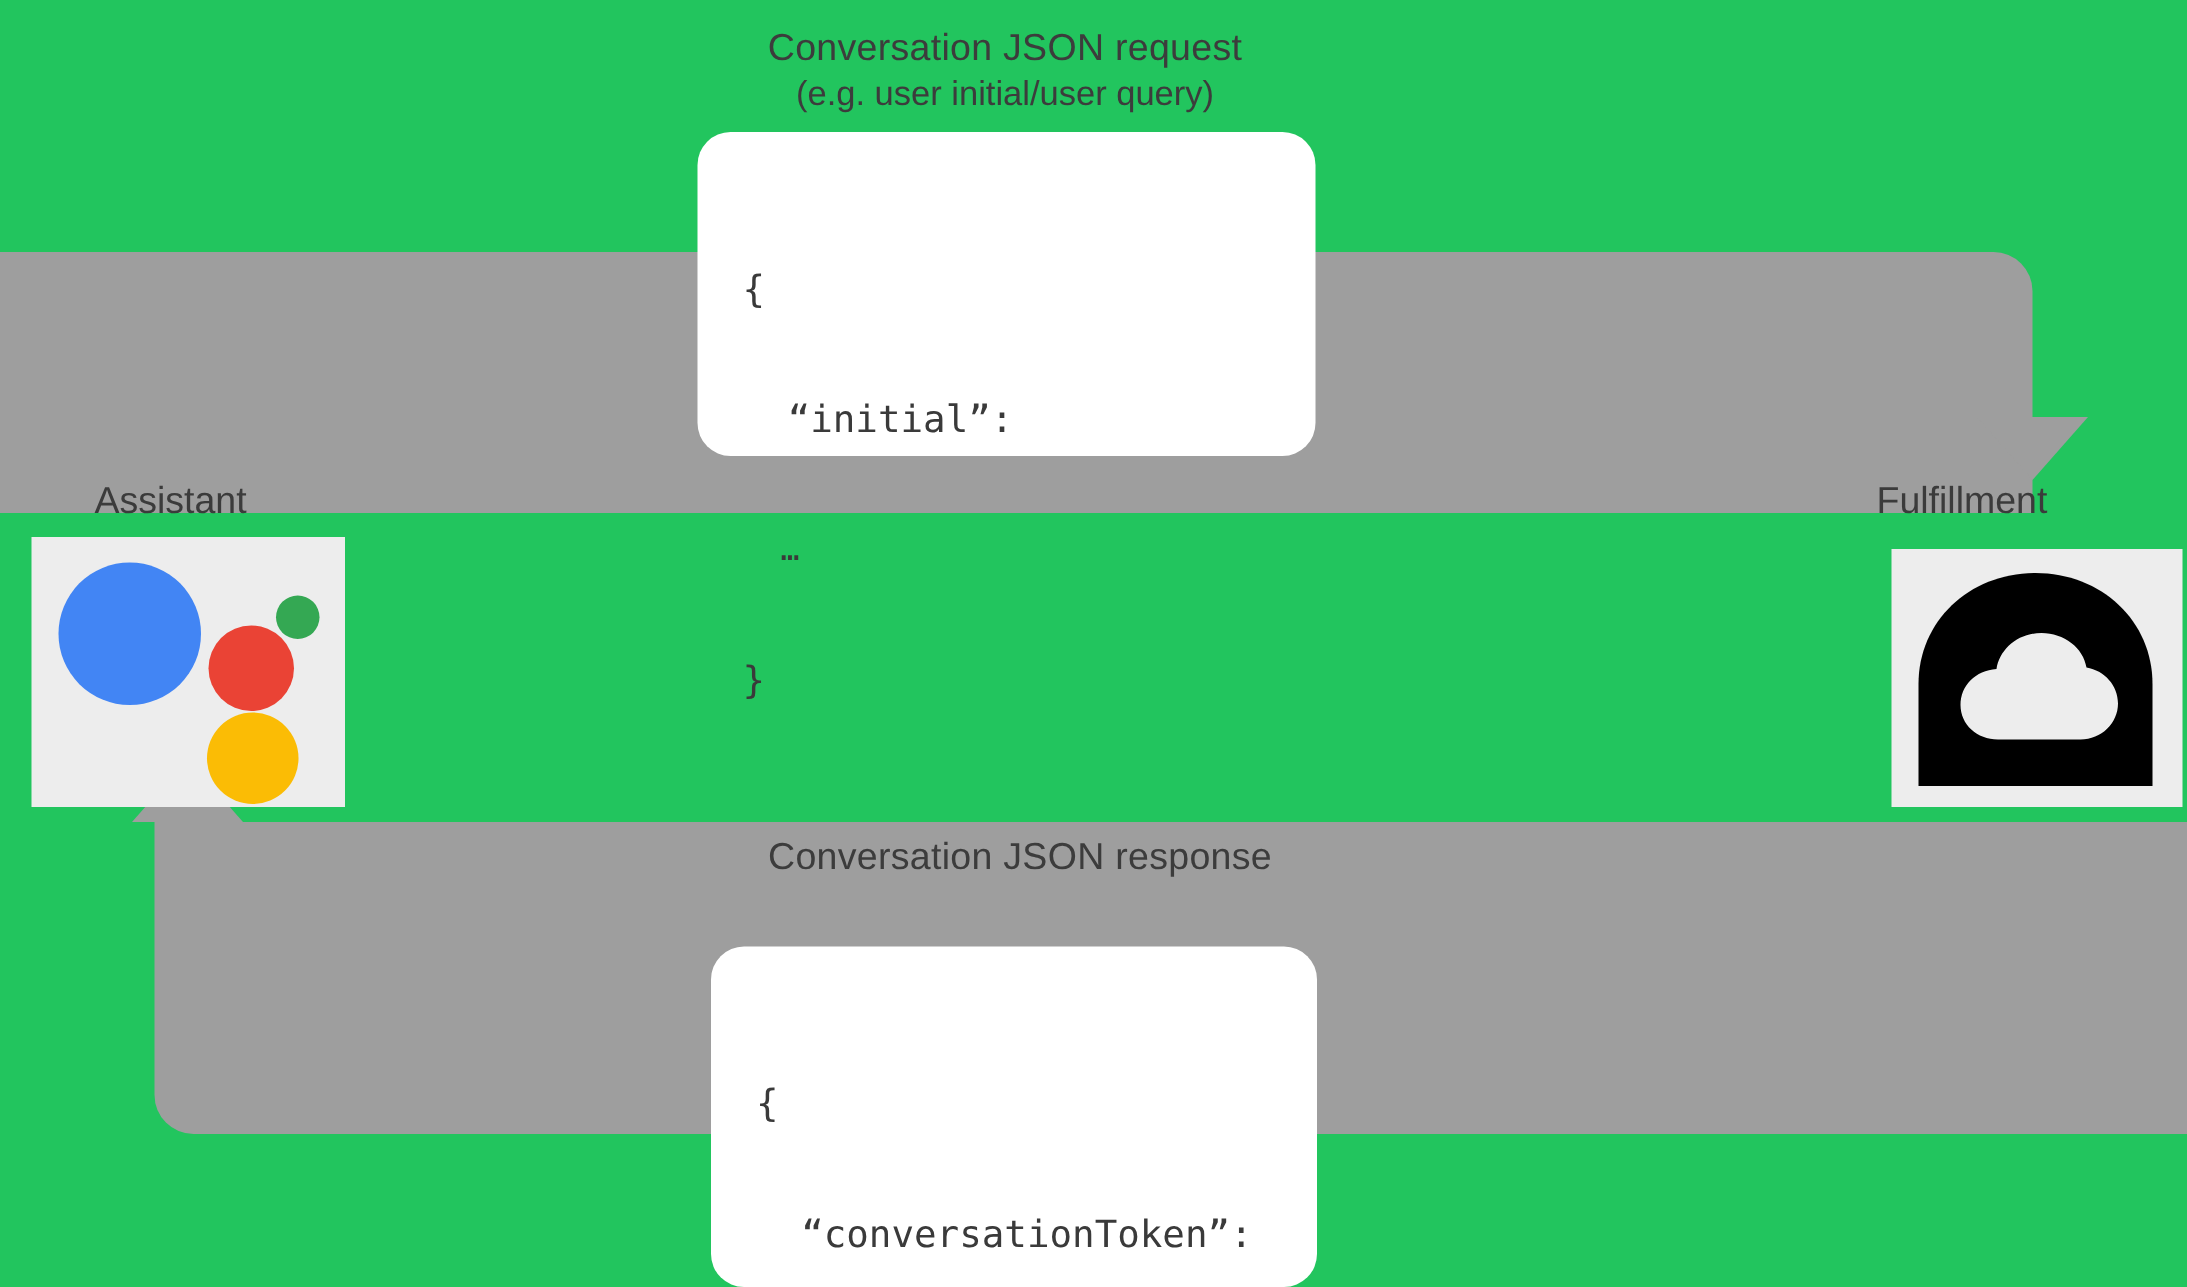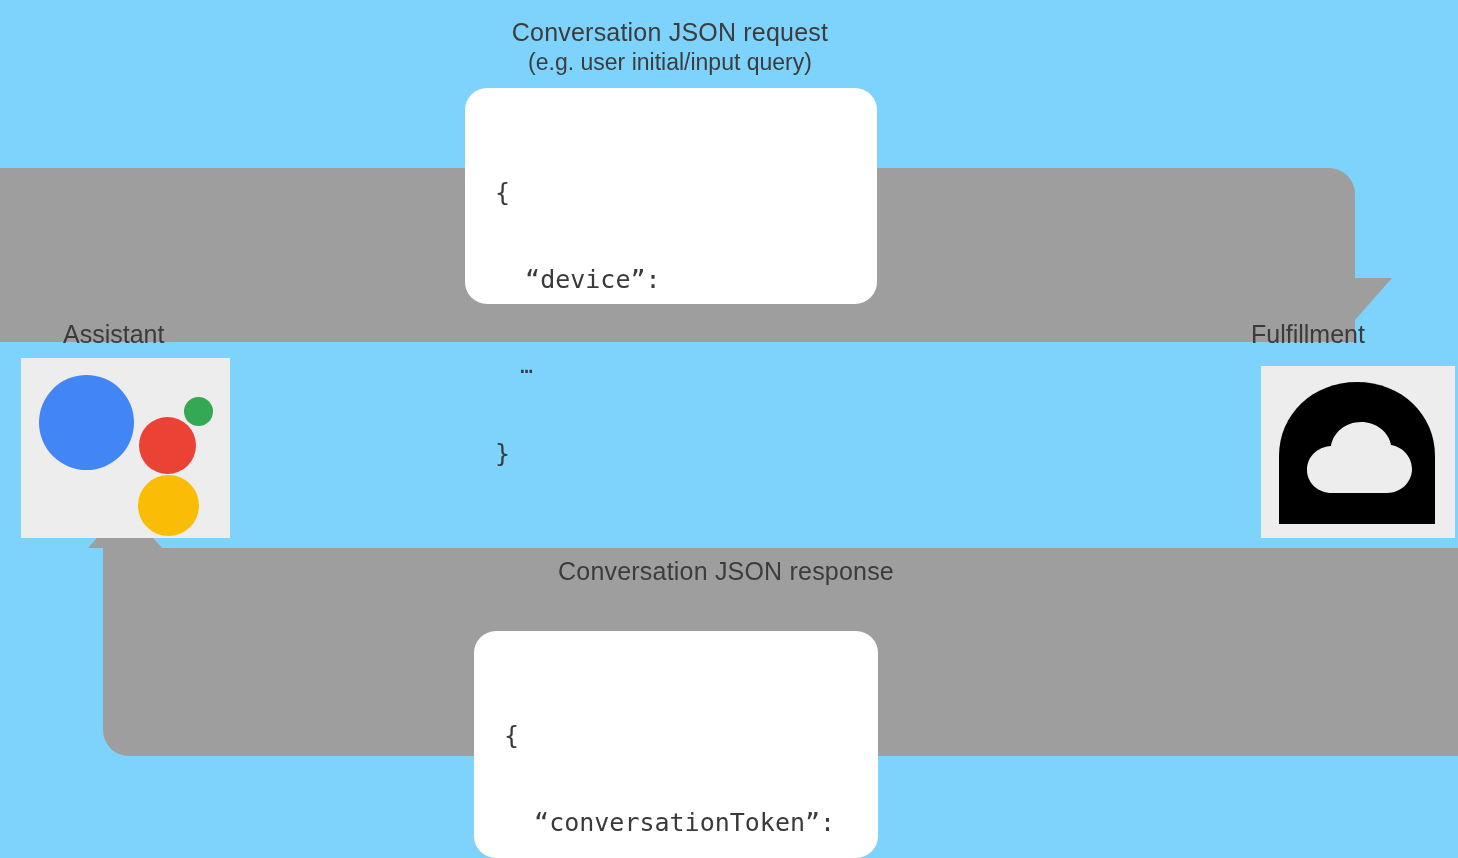--- a/index.html
+++ b/index.html
@@ -4,21 +4,21 @@
 <style>
   html, body {
     margin: 0;
     padding: 0;
     background: #000000;
   }
   #stage {
     position: relative;
     width: 1458px;
     height: 858px;
-    background: #7dd3fc;
+    background: #22c55e;
     overflow: hidden;
     font-family: "Liberation Sans", sans-serif;
   }
 
   
   .arrow-band {
     position: absolute;
     background: #9e9e9e;
   }
   #arrow-request-band {
@@ -104,21 +104,21 @@
     font-size: 25px;
     font-weight: 400;
     letter-spacing: 0.2px;
   }
   .flow-label .subtitle {
     display: block;
     font-size: 23px;
     font-weight: 400;
   }
   #request-label  { left: 0px;   top: 17px;  width: 1340px; }
-  #response-label { left: 0px;   top: 556px; width: 1360px; padding-left: 46px; }
+  #response-label { left: 0px;   top: 556px; width: 1360px; }
 
   .node-label {
     position: absolute;
     color: #3b3b3b;
     font-size: 25px;
     white-space: nowrap;
   }
   #assistant-label   { left: 63px;   top: 320px; }
   #fulfillment-label { left: 1251px; top: 320px; }
 
@@ -147,21 +147,21 @@
 <div id="stage">
 
   <div class="arrow-band" id="arrow-request-band"></div>
   <div id="arrow-request-head"></div>
 
   <div class="arrow-band" id="arrow-response-band"></div>
   <div id="arrow-response-head"></div>
 
   <div class="flow-label" id="request-label">
     <span class="title">Conversation JSON request</span>
-    <span class="subtitle">(e.g. user initial/input query)</span>
+    <span class="subtitle">(e.g. user initial/user query)</span>
   </div>
 
   <div class="flow-label" id="response-label">
     <span class="title">Conversation JSON response</span>
   </div>
 
   <div class="node-label" id="assistant-label">Assistant</div>
   <div class="node-tile" id="assistant-node">
     <span class="dot" id="assistant-dot-blue"></span>
     <span class="dot" id="assistant-dot-red"></span>
@@ -184,21 +184,21 @@
                C 34 105 45 115 59 115
                L 114 115
                C 128 115 139 104 139 91
                C 139 79 130 69 118 67
                C 116 54 103 44 88 44 Z" fill="#ededed"></path>
     </svg>
   </div>
 
   <div class="json-bubble" id="request-bubble">
     <span class="json-line">{</span>
-    <span class="json-line json-indent">“device”:</span>
+    <span class="json-line json-indent">“initial”:</span>
     <span class="json-line json-indent json-ellipsis">…</span>
     <span class="json-line">}</span>
   </div>
 
   <div class="json-bubble" id="response-bubble">
     <span class="json-line">{</span>
     <span class="json-line json-indent">“conversationToken”:</span>
     
     
     

